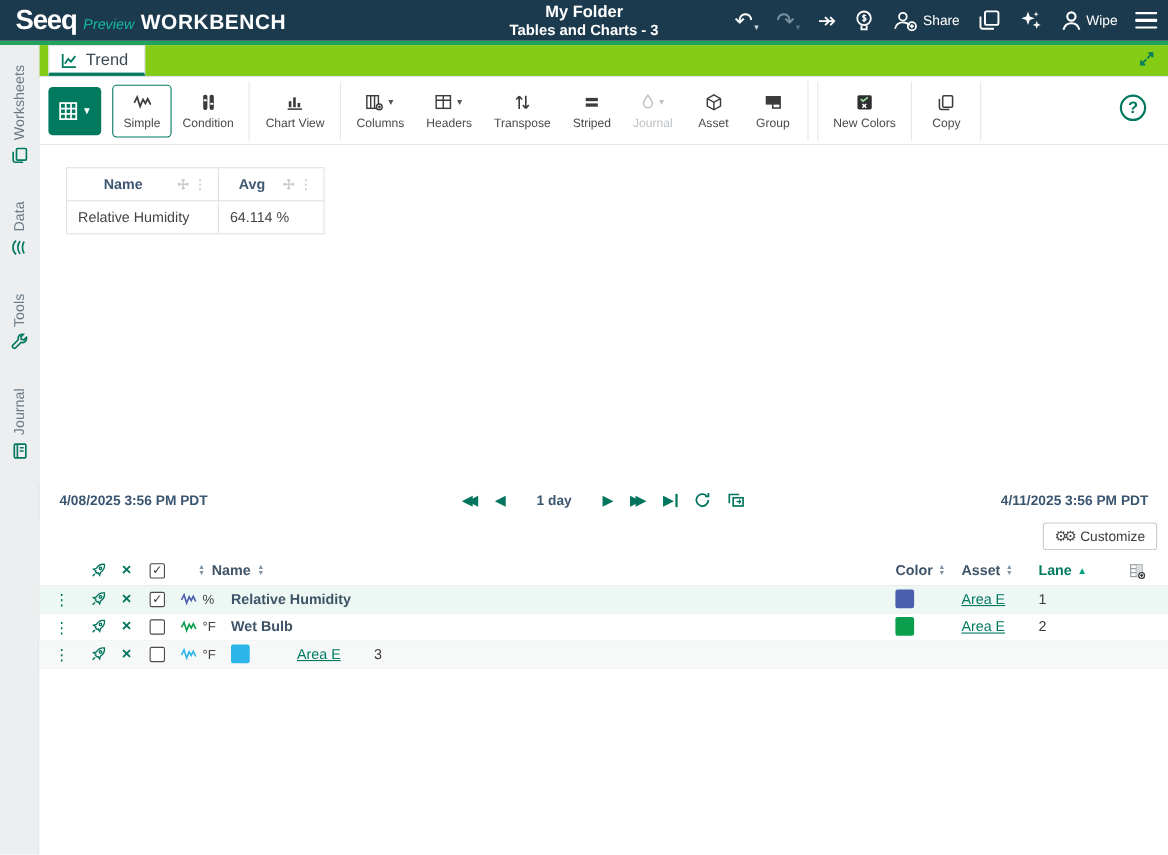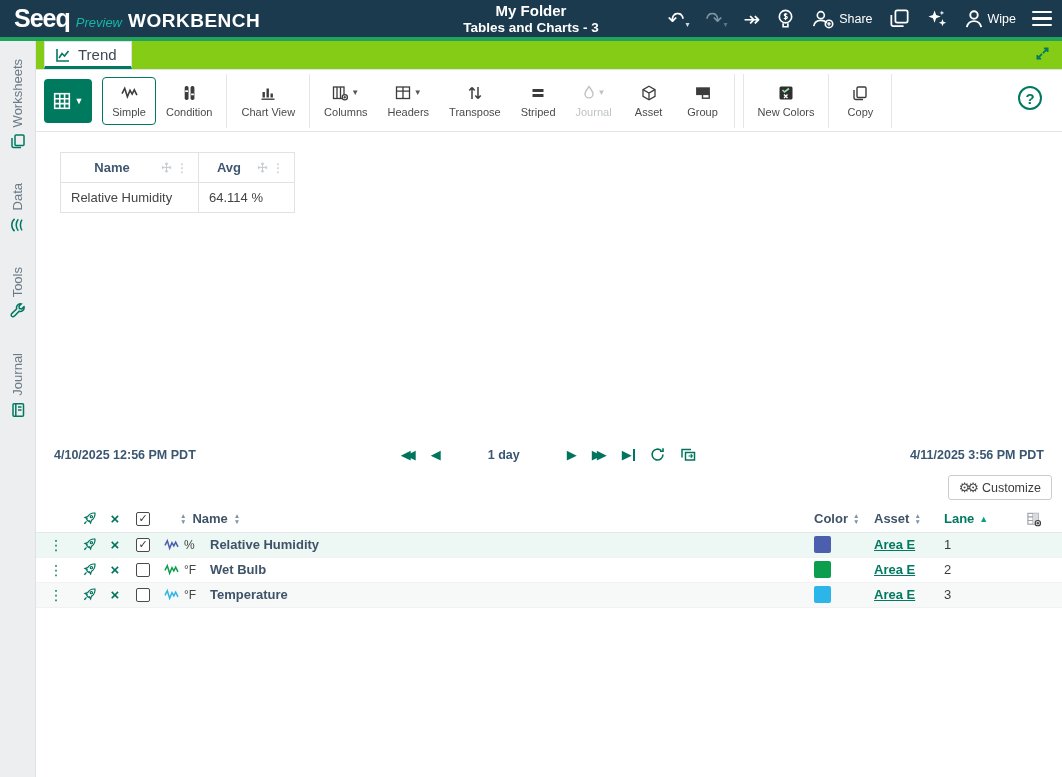--- a/index.html
+++ b/index.html
@@ -84,21 +84,21 @@
 
   
   .timebar { height:30px; display:flex; align-items:center; padding:0 18px; position:relative; font-size:12.5px; color:#3b5671; }
   .time-left { font-weight:bold; }
   .time-right { margin-left:auto; font-weight:bold; }
   .time-center { position:absolute; left:0; right:0; display:flex; align-items:center; justify-content:center; gap:15px; pointer-events:none;}
   .time-center > * { pointer-events:auto; }
   .tnav { color:#00745c; font-size:13px; cursor:pointer; display:flex; align-items:center; line-height:1;}
   .dbl { letter-spacing:-5px; padding-right:5px; }
   .endbar { width:2.5px; height:12px; background:#00745c; margin-left:1px; }
-  .duration { font-weight:bold; margin:0 32px; cursor:pointer; }
+  .duration { font-weight:bold; margin:0 13px; cursor:pointer; }
 
   
   .details-body { flex:1; background:#fff; display:flex; flex-direction:column; min-height:0;}
   .customize-row { height:36px; display:flex; justify-content:flex-end; align-items:center; padding:0 10px; }
   .customize-btn { display:flex; align-items:center; gap:6px; border:1px solid #c9cdd0; border-radius:3px;
     background:#fff; padding:4px 10px; font-size:12.5px; color:#3c3c3c; cursor:pointer; }
   .gears { font-size:13px; color:#4a4a4a; letter-spacing:-3px; }
   .dtable { width:100%; }
   .drow { display:flex; align-items:center; height:25px; border-bottom:1px solid #f0f2f3; font-size:13px; }
   .drow.head { height:27px; border-bottom:1px solid #e4e7e9; }
@@ -112,21 +112,21 @@
   .c-unit { width:26px; color:#444; font-size:12px; }
   .c-name { flex:1; color:#3f5368; font-weight:bold; display:flex; align-items:center; gap:6px;}
   .name-spacer { width:22px; }
   .sort { display:inline-flex; flex-direction:column; line-height:5.5px; font-size:6.5px; color:#7d93a8; cursor:pointer;}
   .c-color { width:60px; display:flex; align-items:center; gap:5px; font-weight:bold; color:#3f5368; }
   .c-asset { width:70px; display:flex; align-items:center; gap:5px; font-weight:bold; color:#3f5368; }
   .c-lane  { width:62px; display:flex; align-items:center; gap:5px; font-weight:bold; }
   .lane-sorted { color:#007960; }
   .lane-asc { color:#00a37a; font-size:9px; }
   .swatch { width:17px; height:17px; border-radius:2px; cursor:pointer; }
-  .asset-link { color:#007960; text-decoration:underline; cursor:pointer; font-weight:bold; }
+  .asset-link { color:#007960; text-decoration:underline; cursor:pointer; font-weight:normal; }
   .lane-num { color:#3c3c3c; font-weight:normal; }
   .c-endic { width:56px; display:flex; justify-content:center; color:#9aa0a5; cursor:pointer;}
   .drow.sel { background:#edf7f3; }
   .drow.alt { background:#f7f8f8; }
   .details-rest { flex:1; background:#fff; }
 
   svg { display:block; }
 </style>
 </head>
 <body>
@@ -435,21 +435,21 @@
           <tr>
             <td>Relative Humidity</td>
             <td>64.114 %</td>
           </tr>
         </tbody>
           </table>
       </div>
 
       <div class="timebar">
         <span class="time-left">
-          <span>4/10/2025 12:56 PM</span>
+          <span>4/08/2025 3:56 PM</span>
           <span>PDT</span>
         </span>
         <div class="time-center">
           <span class="tnav dbl">◀◀</span>
           <span class="tnav">◀</span>
           <span class="duration">1 day</span>
           <span class="tnav">▶</span>
           <span class="tnav dbl">▶▶</span>
           <span class="tnav">▶<span class="endbar"></span></span>
           <span class="tnav">
@@ -617,23 +617,20 @@
             <span class="c-x">×</span>
             <span class="c-cb">
                 <span class="cb"></span>
               </span>
             <span class="c-wave" style="color: rgb(43, 181, 232);">
               <svg width="15" height="13" viewBox="0 0 16 14" fill="none" stroke="currentColor" stroke-width="1.6">
                 <path d="M1 8l2.5-5 2.5 8 2.5-6 2 3.5 2-4 2.5 5"></path>
               </svg>
             </span>
             <span class="c-unit">°F</span>
-            <span class="c-name">
-                <span>Temperature</span>
-              </span>
             <span class="c-color">
                 <span class="swatch" style="background-color: rgb(43, 181, 232);"></span>
               </span>
             <span class="c-asset">
                 <span class="asset-link">Area E</span>
               </span>
             <span class="c-lane">
                 <span class="lane-num">3</span>
               </span>
             <span class="c-endic"></span>

